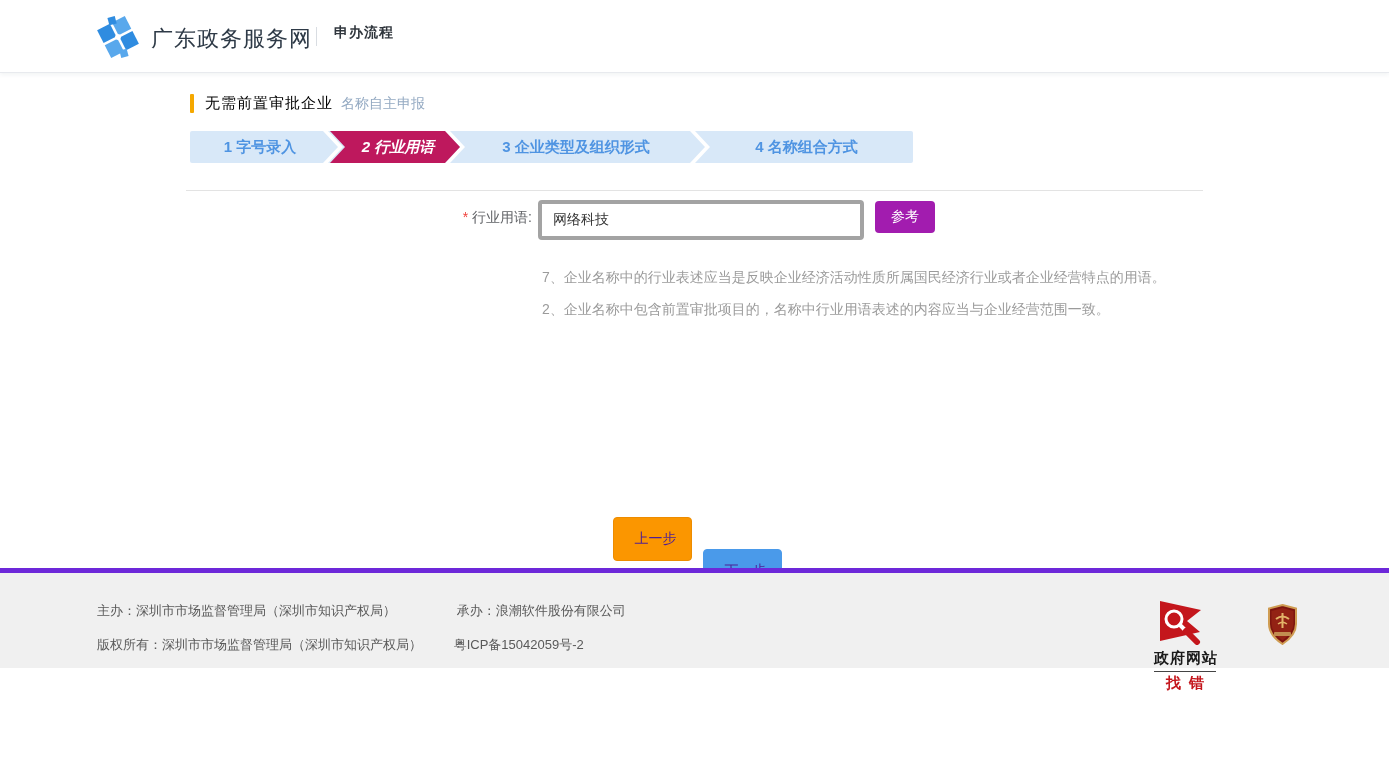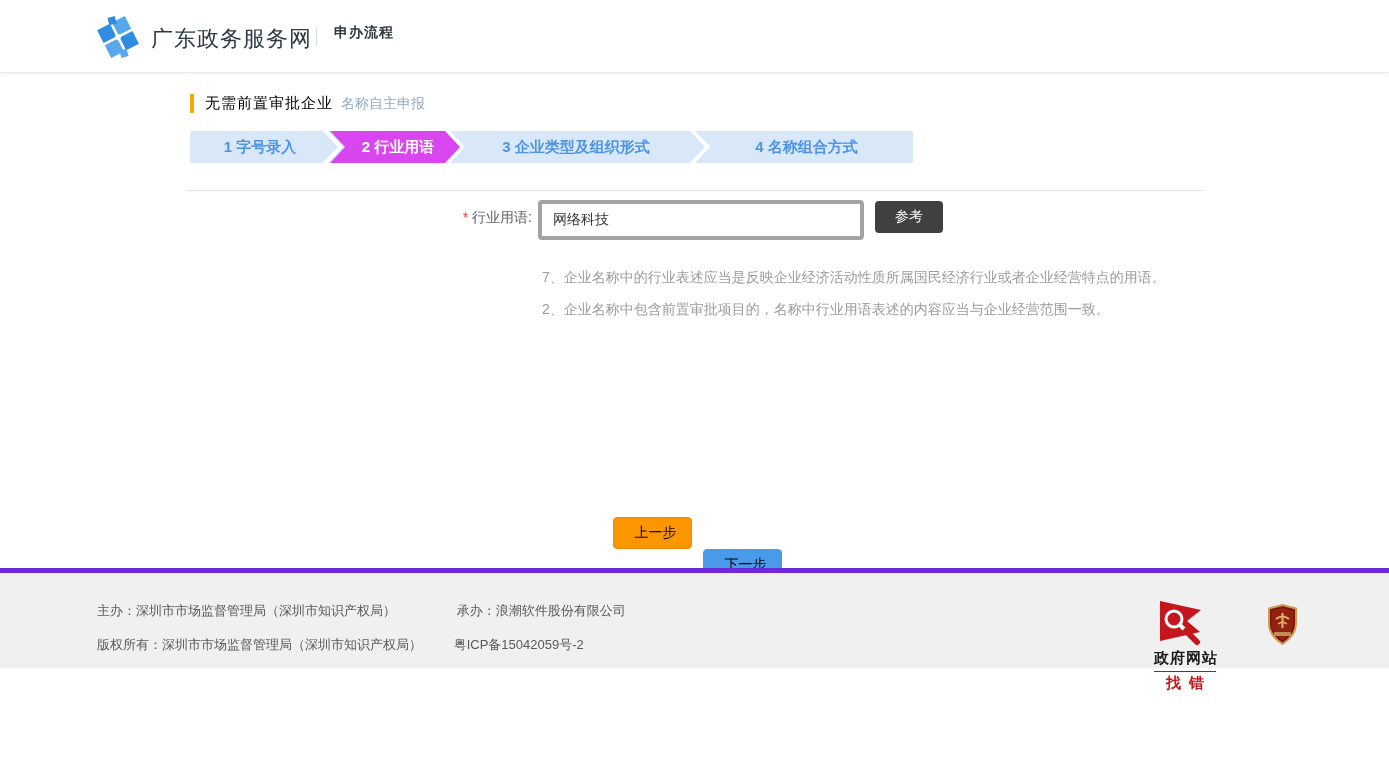--- a/index.html
+++ b/index.html
@@ -20,51 +20,51 @@
   .page-title-row{position:absolute;left:4px;top:22px;display:flex;align-items:baseline;}
   .title-bar{width:4px;height:19px;background:#f5a800;align-self:center;margin-right:11px;border-radius:1px;}
   .page-title{font-size:15px;color:#000000;letter-spacing:1px;font-family:Liberation Serif, serif;}
   .page-subtitle{font-size:14px;color:#93a9c2;margin-left:8px;}
 
   
   .steps{position:absolute;left:4px;top:59px;width:723px;height:32px;background:#d8e8f8;border-radius:2px;}
   .step{position:absolute;top:0;height:32px;display:flex;align-items:center;justify-content:center;
         font-size:15px;font-weight:700;color:#4f94e2;cursor:pointer;z-index:1;}
   .step1{left:0;width:140px;}
-  .step2{left:140px;width:130px;color:#fff;z-index:3;background:#d946ef;
+  .step2{left:140px;width:130px;color:#fff;z-index:3;background:#be185d;
          clip-path:polygon(0 0,calc(100% - 15px) 0,100% 50%,calc(100% - 15px) 100%,0 100%,15px 50%);
-         padding-left:6px;box-sizing:border-box;}
+         padding-left:6px;box-sizing:border-box;font-style:italic;}
   .step3{left:266px;width:240px;}
   .step4{left:510px;width:213px;}
   .chev{position:absolute;top:0;width:20px;height:32px;background:#fff;z-index:2;
         clip-path:polygon(0 0,5px 0,100% 50%,5px 100%,0 100%,calc(100% - 5px) 50%);}
   .chev-a{left:133px;}
   .chev-b{left:255px;}
   .chev-c{left:500px;}
 
   .divider{position:absolute;left:0;top:118px;width:1017px;height:1px;background:#e3e3e3;}
 
   
   .form-row{position:absolute;left:0;top:128px;width:1017px;height:34px;}
   .field-label{position:absolute;left:0;top:0;width:346px;height:34px;line-height:34px;
                text-align:right;font-size:14px;color:#606266;}
   .req{color:#f0413c;margin-right:4px;font-size:14px;}
   .field-input{position:absolute;left:352px;top:0;width:296px;height:32px;border:4px solid #a3a3a3;
                border-radius:4px;padding:0 11px;font-size:14px;color:#333;outline:none;
                font-family:"Liberation Sans","DejaVu Sans",sans-serif;}
-  .ref-btn{position:absolute;left:689px;top:1px;width:68px;height:32px;background:#404040;color:#fff;
+  .ref-btn{position:absolute;left:689px;top:1px;width:60px;height:32px;background:#a21caf;color:#fff;
            border:none;border-radius:4px;font-size:14px;cursor:pointer;
            font-family:"Liberation Sans","DejaVu Sans",sans-serif;}
 
   .notes{position:absolute;left:356px;top:198px;width:640px;font-size:14px;color:#9b9b9b;}
   .notes p{margin:0 0 17px 0;line-height:15px;}
 
   
   .actions{position:absolute;left:427px;top:445px;display:flex;gap:11px;}
-  .btn{width:79px;height:32px;border-radius:4px;color:#000000;font-size:14px;cursor:pointer;
+  .btn{width:79px;height:44px;border-radius:4px;color:#4c1d95;font-size:14px;cursor:pointer;
        font-family:"Liberation Sans","DejaVu Sans",sans-serif;padding-left:12px;}
   .btn-prev{background:#fb9600;border:1px solid #ed8c00;}
   .btn-next{background:#4a9aea;border:1px solid #4a9aea;margin-top:32px;}
 
   
   .footer{position:absolute;left:0;top:568px;width:1389px;height:95px;background:#f0f0f0;border-top:5px solid #6d28d9;}
   .f-line{position:absolute;left:97px;font-size:13px;color:#595959;white-space:nowrap;}
   .f-line1{top:29px;}
   .f-line2{top:63px;}
   .f-gap1{margin-left:57px;}

